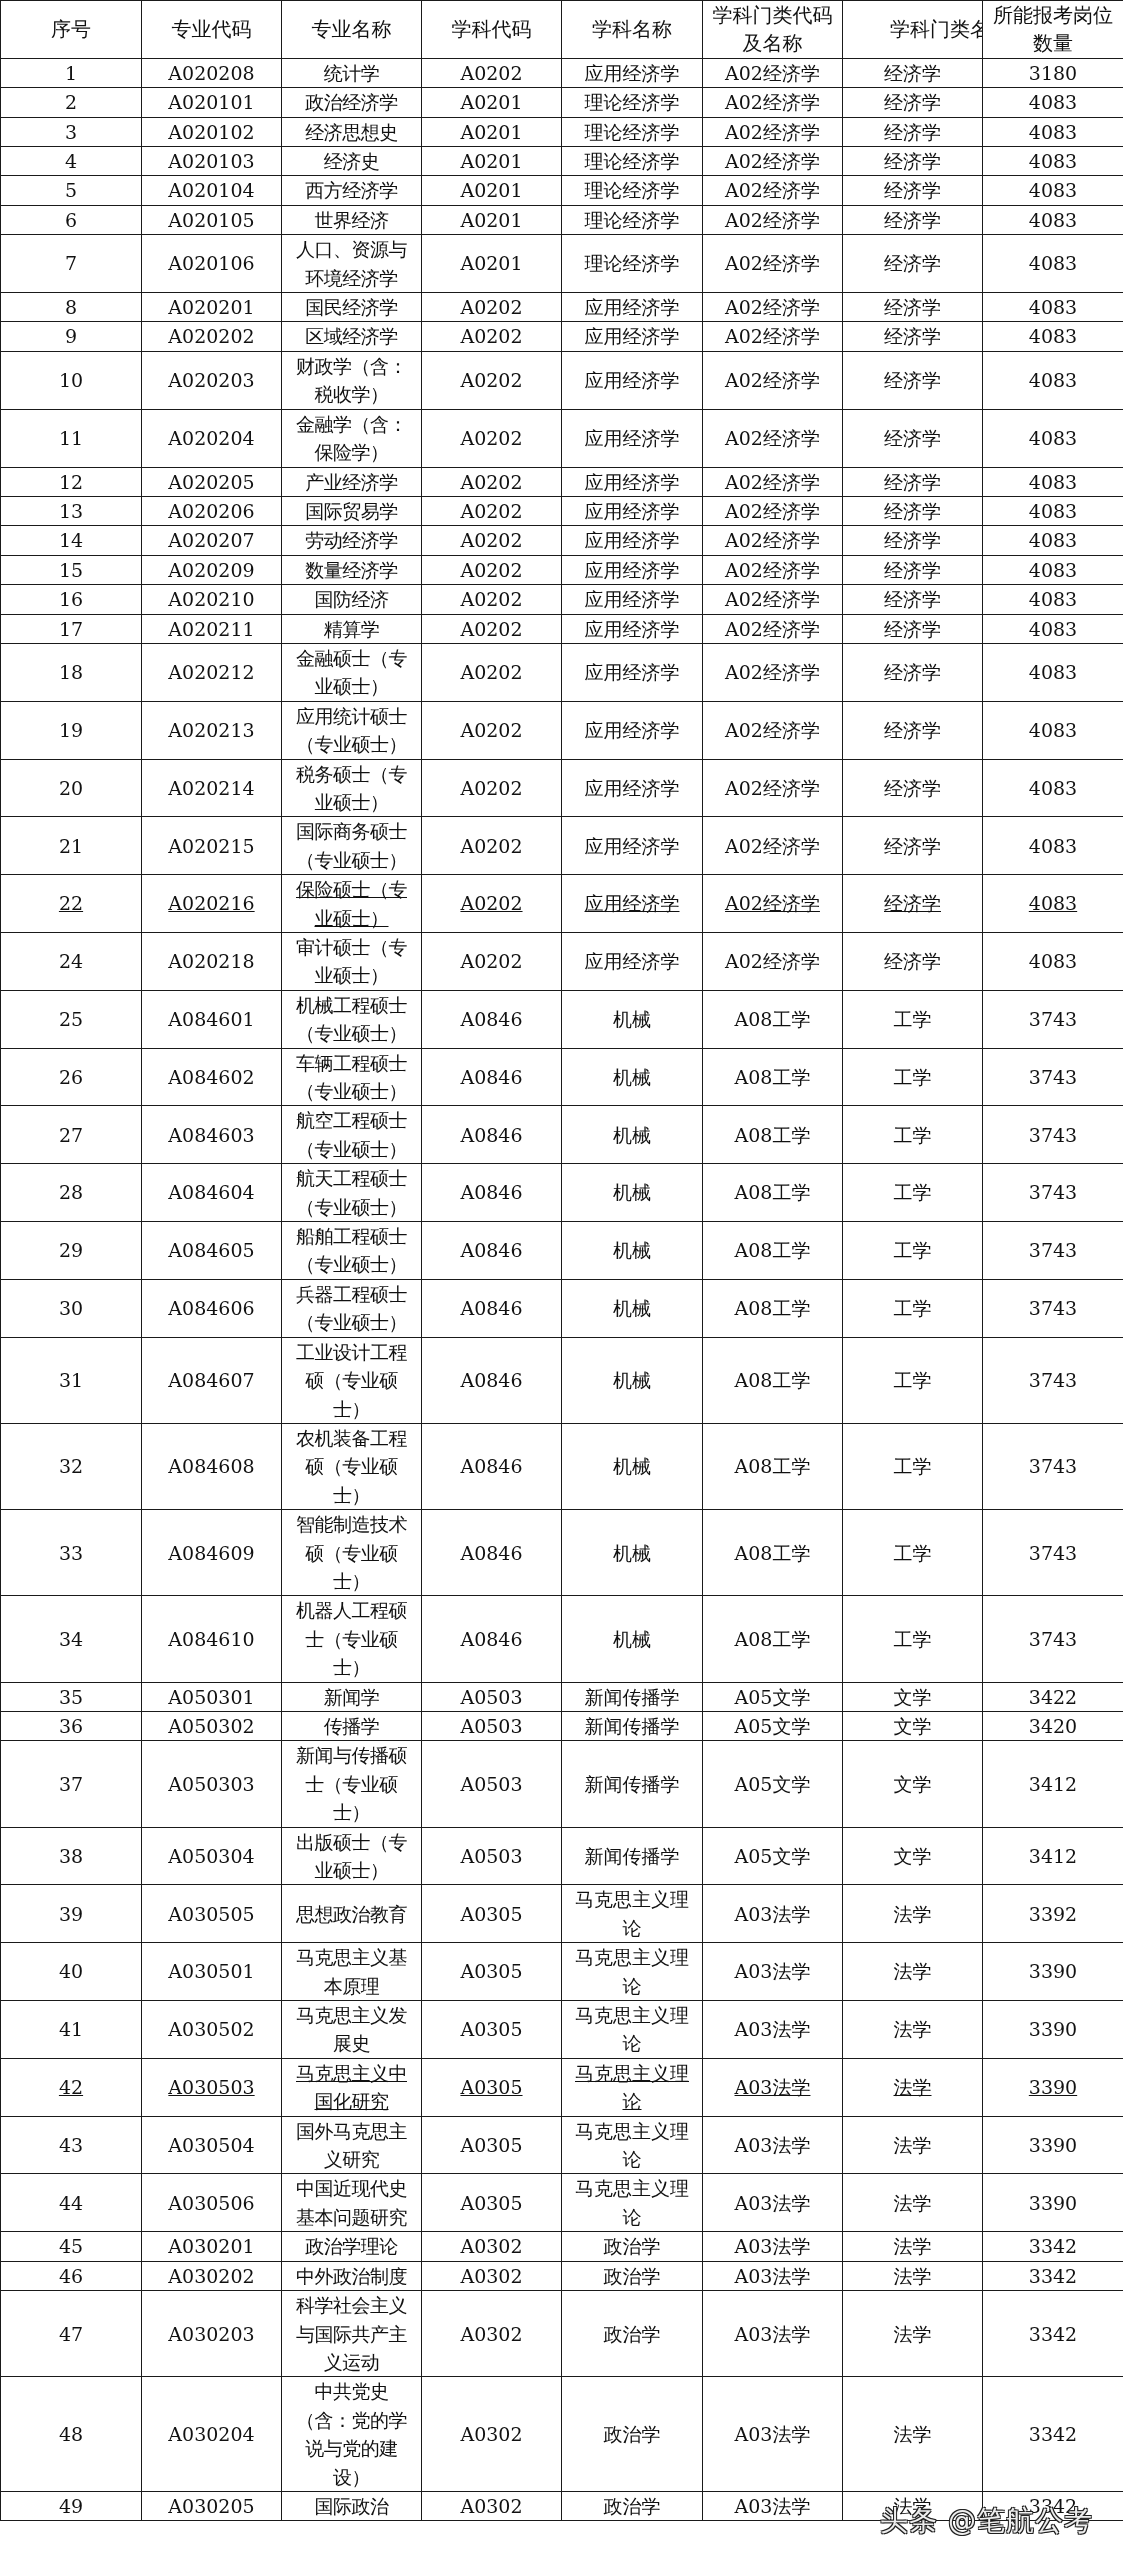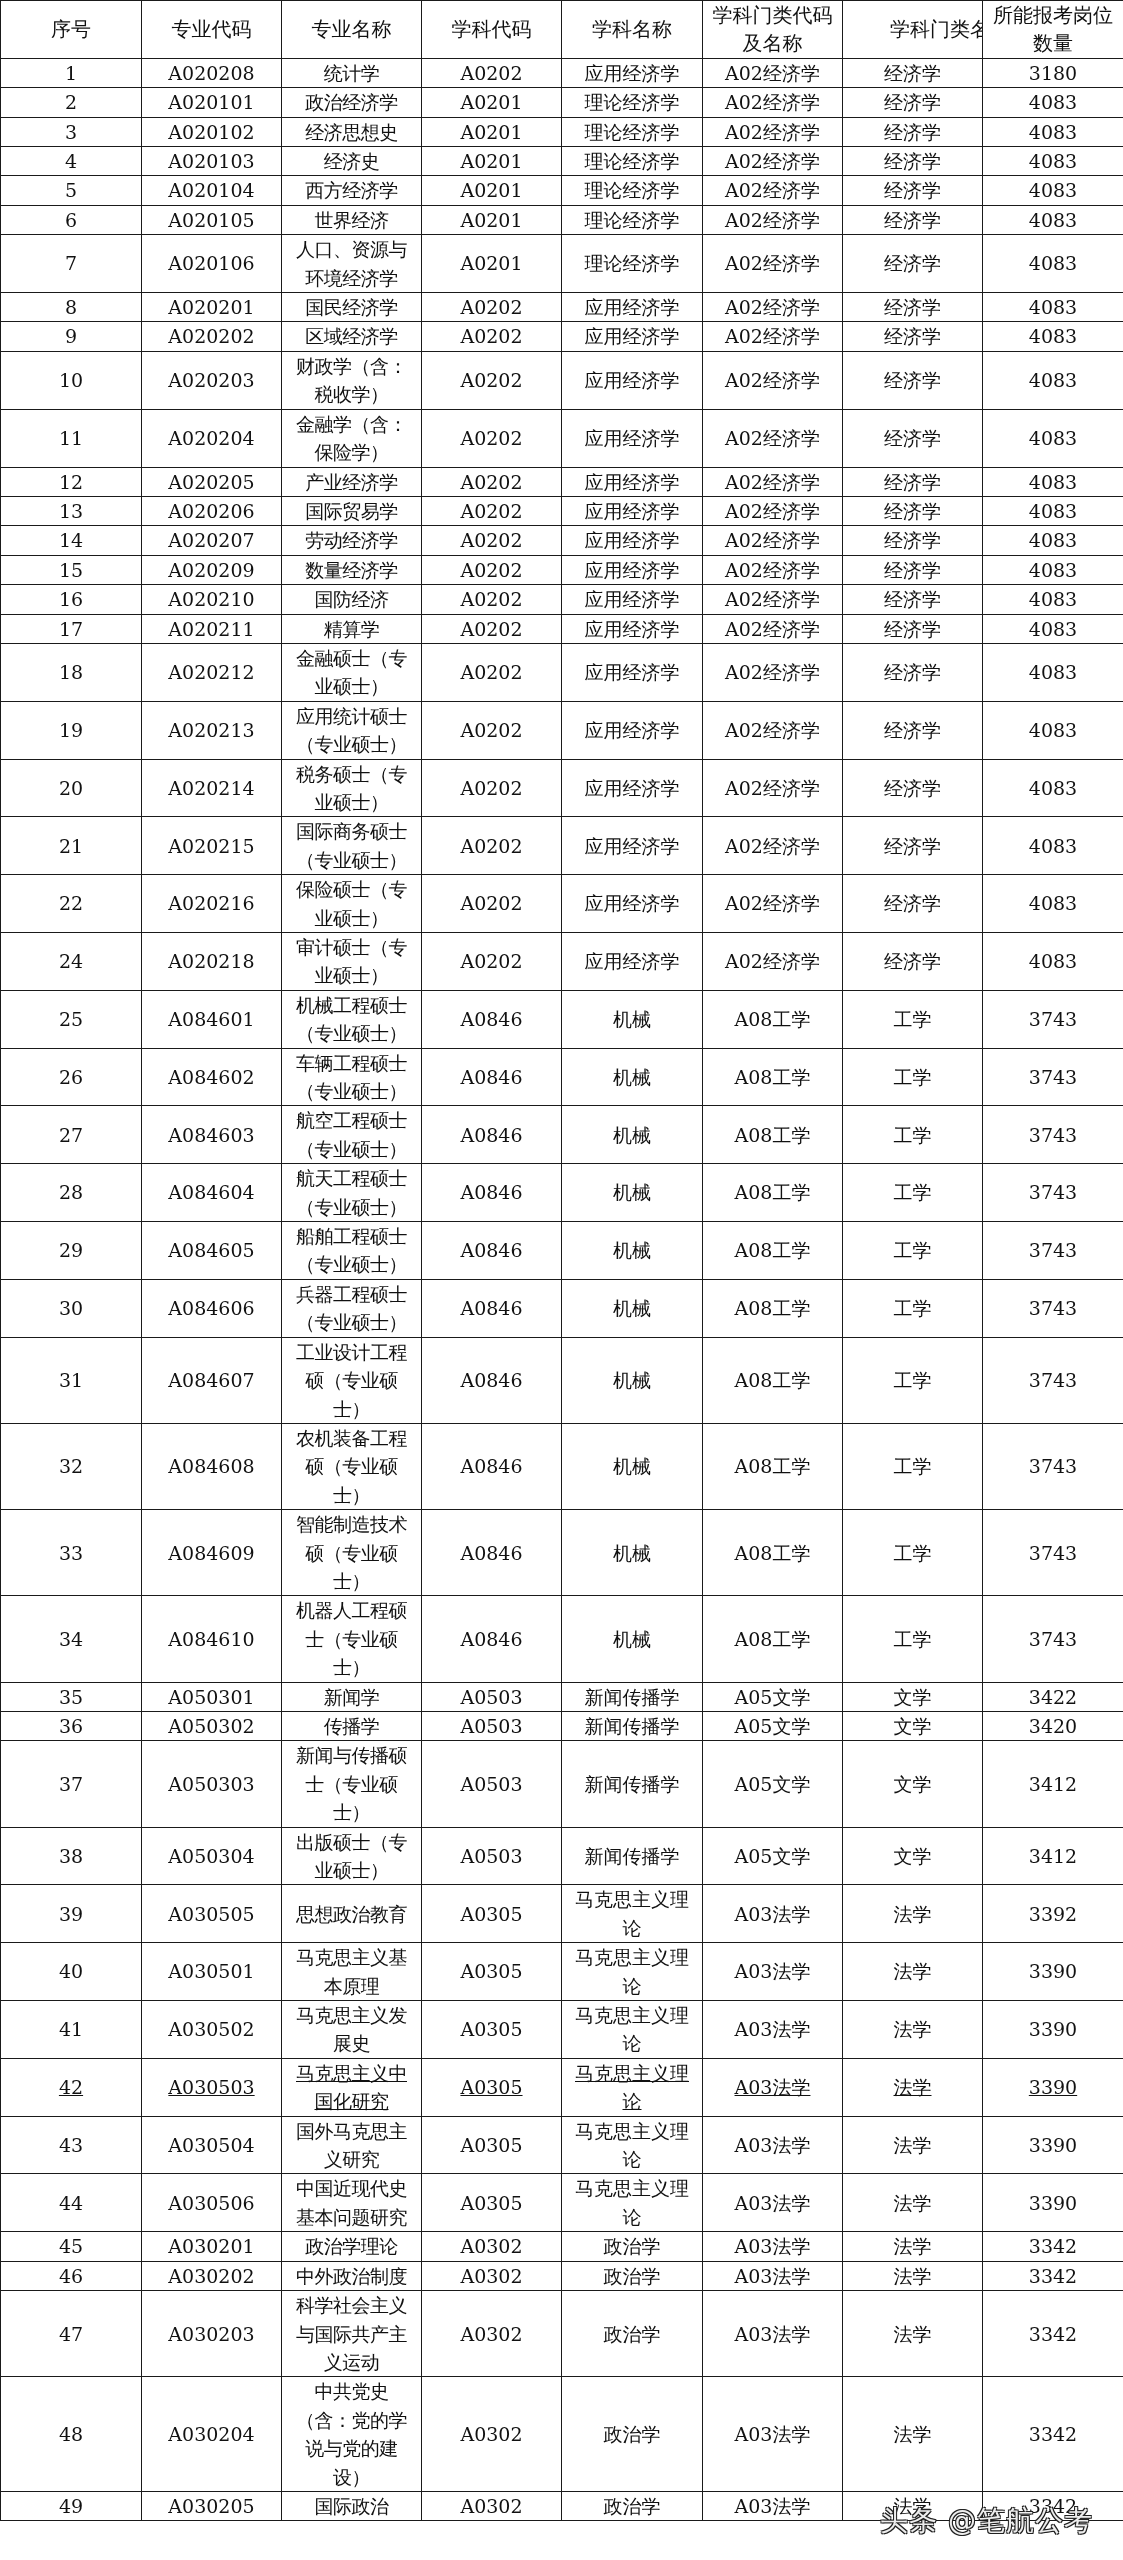--- a/index.html
+++ b/index.html
@@ -360,21 +360,21 @@
           <span class="ln">（专业硕士）</span>
         </td>
         <td>A0202</td>
         <td>
           <span class="ln">应用经济学</span>
         </td>
         <td>A02经济学</td>
         <td>经济学</td>
         <td>4083</td>
       </tr>
-      <tr style="height: 56.88px;">
+      <tr style="height: 56.88px; text-decoration: underline;">
         <td>22</td>
         <td>A020216</td>
         <td class="name">
           <span class="ln">保险硕士（专</span>
           <span class="ln">业硕士）</span>
         </td>
         <td>A0202</td>
         <td>
           <span class="ln">应用经济学</span>
         </td>

